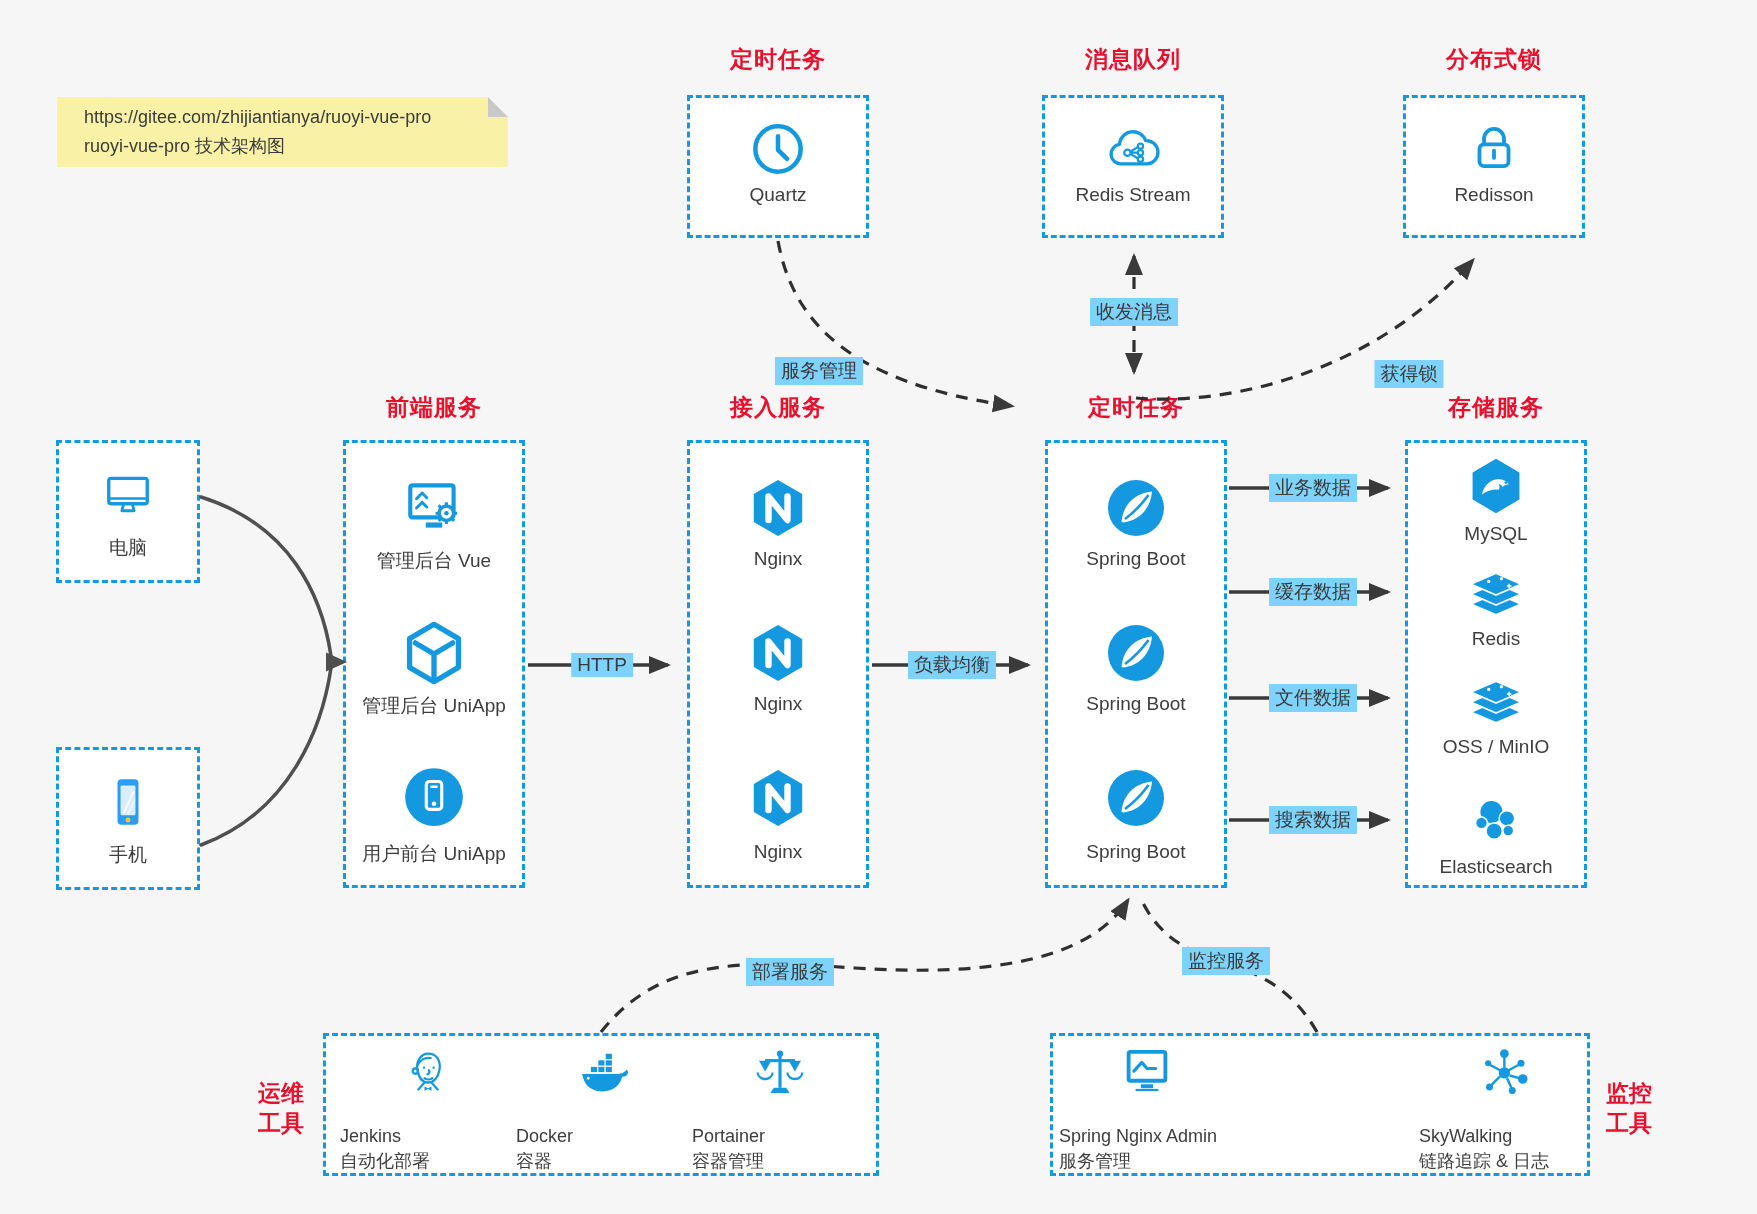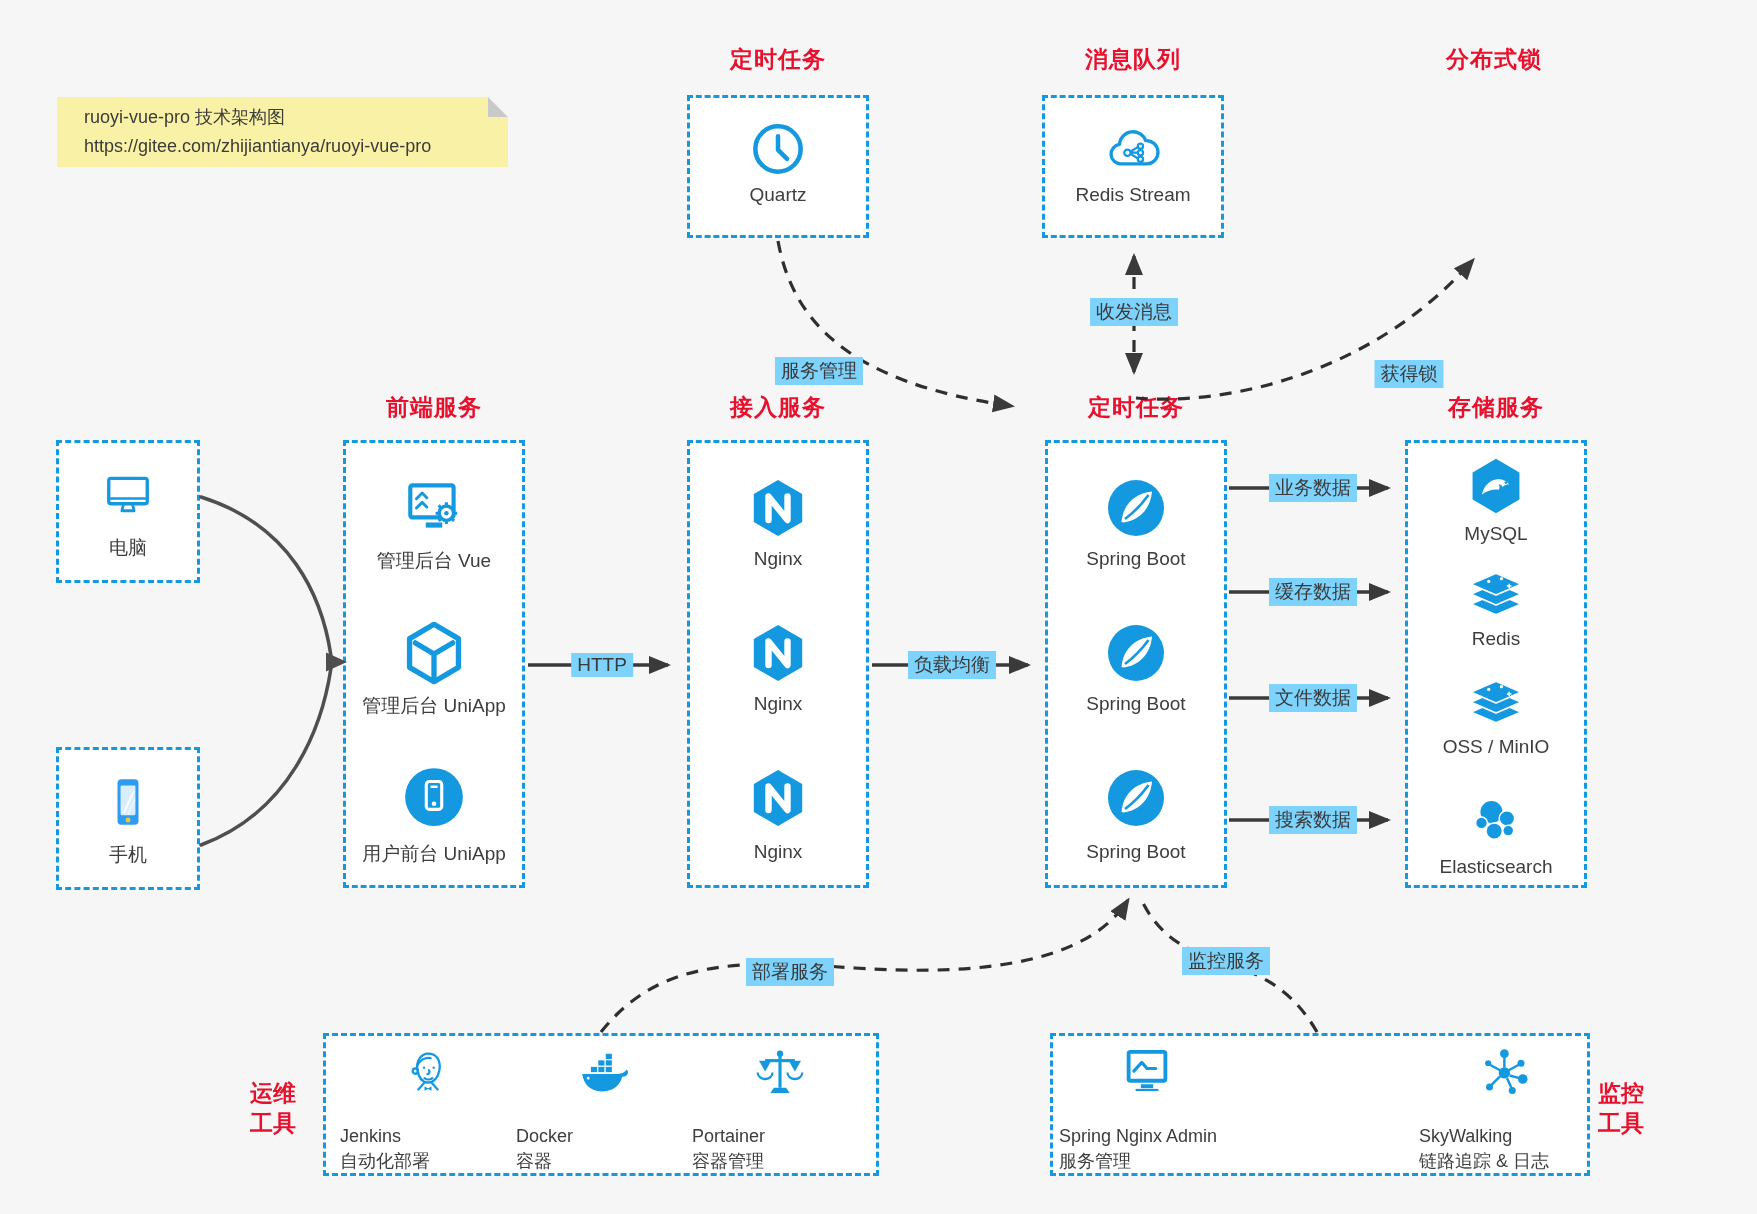--- a/index.html
+++ b/index.html
@@ -30,37 +30,37 @@
     position:absolute;left:0;width:100%;text-align:center;font-size:19px;
     color:var(--ink);white-space:nowrap
   }
   .ic{position:absolute;left:50%;transform:translateX(-50%)}
   .overlay{position:absolute;left:0;top:0;pointer-events:none}
   .chip{
     position:absolute;transform:translate(-50%,-50%);background:#7dd3fc;
     padding:1px 6px;font-size:19px;color:#3a3a3a;white-space:nowrap
   }
   .sidetitle{
-    position:absolute;width:62px;text-align:left;font-size:23px;font-weight:bold;
+    position:absolute;width:62px;text-align:center;font-size:23px;font-weight:bold;
     color:var(--red);line-height:30px;white-space:nowrap
   }
   .bcell{position:absolute;top:0;height:100%}
   .b2{
     position:absolute;left:0;width:100%;text-align:left;font-size:18px;
     line-height:25px;color:var(--ink);white-space:nowrap
   }
 </style>
 </head>
 <body>
 
 <div class="canvas">
 
   <div class="note" style="left:57px;top:97px;width:451px;height:70px">
+    <div>https://gitee.com/zhijiantianya/ruoyi-vue-pro</div>
     <div>ruoyi-vue-pro 技术架构图</div>
-    <div>https://gitee.com/zhijiantianya/ruoyi-vue-pro</div>
     <div class="fold"></div>
   </div>
 
   <div class="gtitle" style="left:687px;top:44px">定时任务</div>
   <div class="gtitle" style="left:1042px;top:44px">消息队列</div>
   <div class="gtitle" style="left:1403px;top:44px">分布式锁</div>
 
   <div class="box" style="left:687px;top:95px;width:182px;height:143px">
     <svg class="ic" style="top:22px" width="58" height="58" viewBox="0 0 64 64">
       <circle cx="32" cy="32" r="25" fill="none" stroke="#1499e0" stroke-width="5"></circle>
@@ -76,20 +76,28 @@
         <circle cx="26" cy="33" r="3.4"></circle>
           <circle cx="40" cy="26" r="2.8"></circle>
         <circle cx="40" cy="33" r="2.8"></circle>
           <circle cx="40" cy="40" r="2.8"></circle>
         <path d="M29 32l8-5M29 33h8M29 34l8 5"></path>
       </g>
     </svg>
     <div class="lbl" style="top:86px">Redis Stream</div>
   </div>
 
+  <div class="box" style="left:1403px;top:95px;width:182px;height:143px">
+    <svg class="ic" style="top:20px" width="58" height="58" viewBox="0 0 64 64">
+      <path d="M21 29v-6a11 11 0 0 1 22 0v6" fill="none" stroke="#1499e0" stroke-width="4.2"></path>
+      <rect x="16" y="29" width="32" height="24" rx="5" fill="none" stroke="#1499e0" stroke-width="4.2"></rect>
+      <path d="M32 36v8" stroke="#1499e0" stroke-width="4.2" stroke-linecap="round"></path>
+    </svg>
+    <div class="lbl" style="top:86px">Redisson</div>
+  </div>
 
   <div class="box" style="left:56px;top:440px;width:144px;height:143px">
     <svg class="ic" style="top:24px" width="56" height="56" viewBox="0 0 64 64">
       <rect x="10" y="13" width="44" height="29" rx="2.5" fill="none" stroke="#1499e0" stroke-width="3.8"></rect>
       <path d="M10 36h44" stroke="#1499e0" stroke-width="3" fill="none"></path>
       <path d="M27 42l-2 8h14l-2-8" fill="none" stroke="#1499e0" stroke-width="3.2" stroke-linejoin="round"></path>
     </svg>
     <div class="lbl" style="top:92px">电脑</div>
   </div>
 

